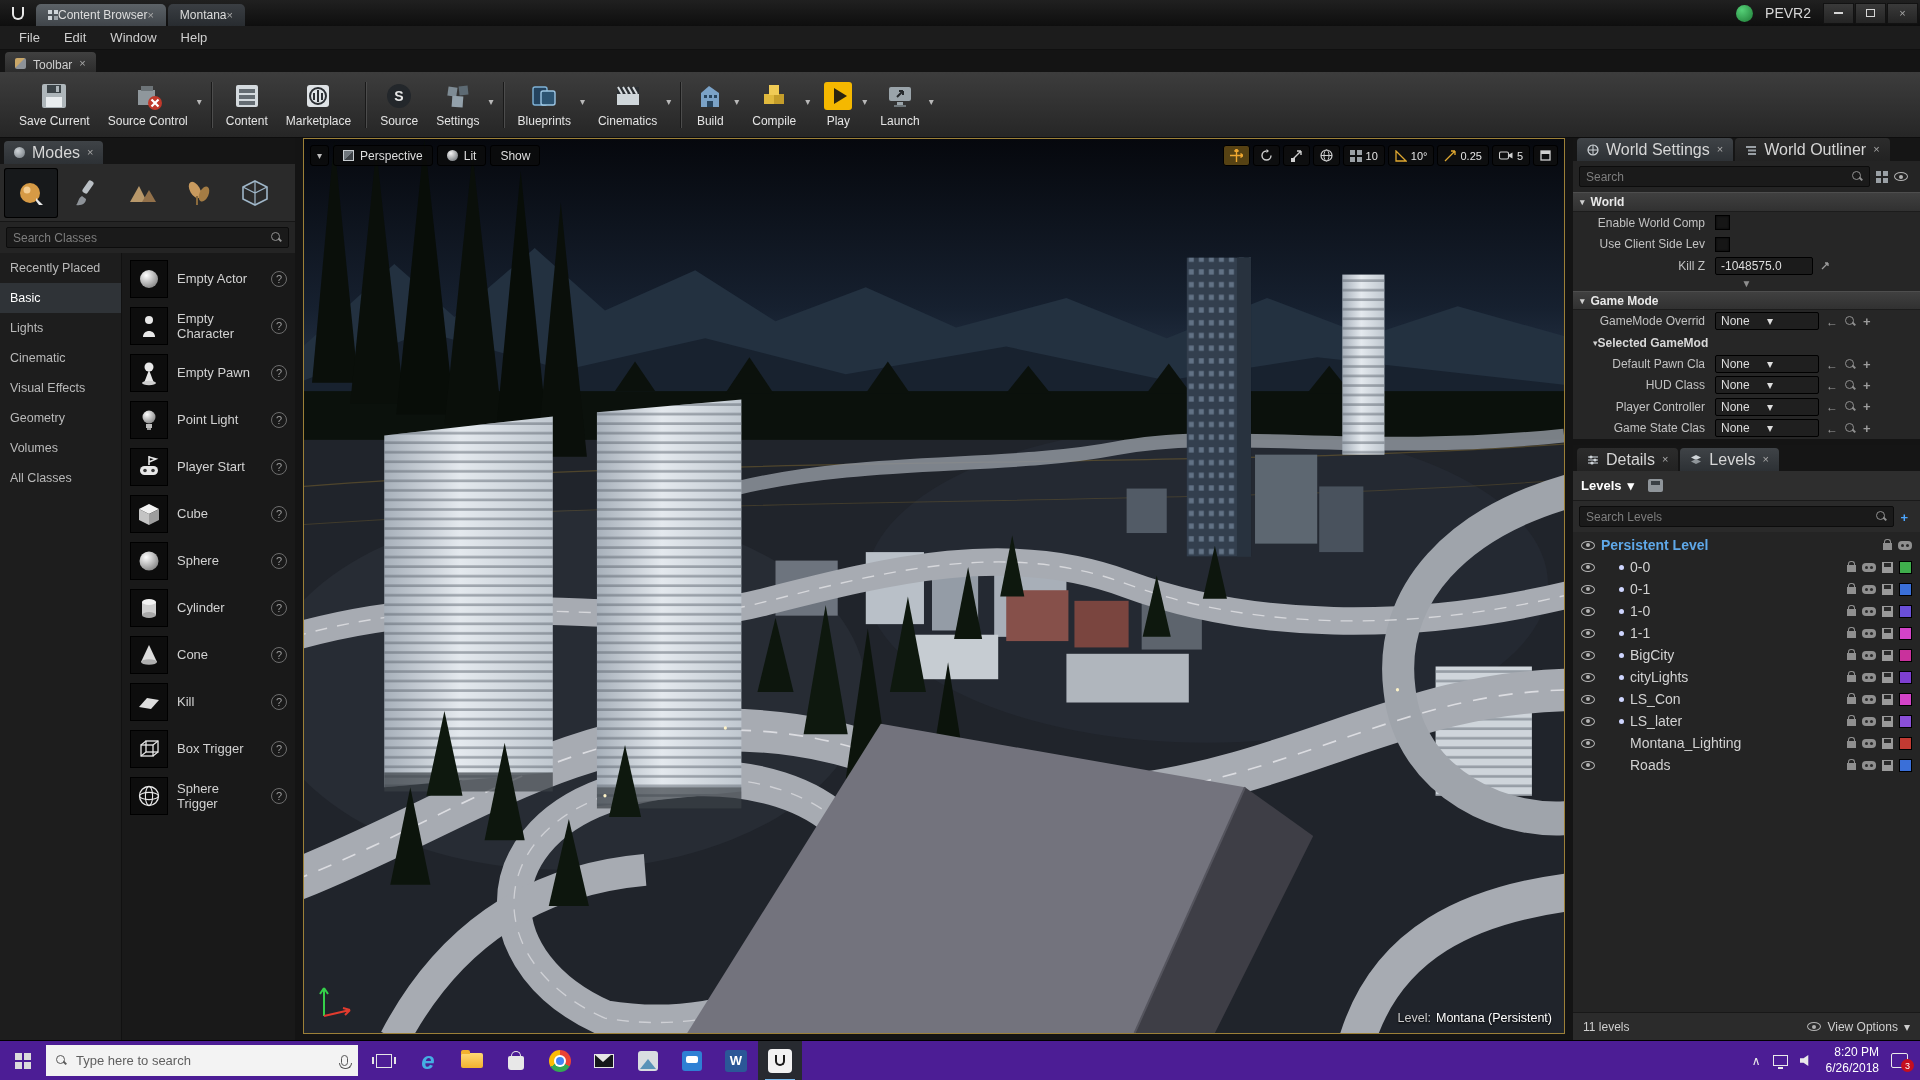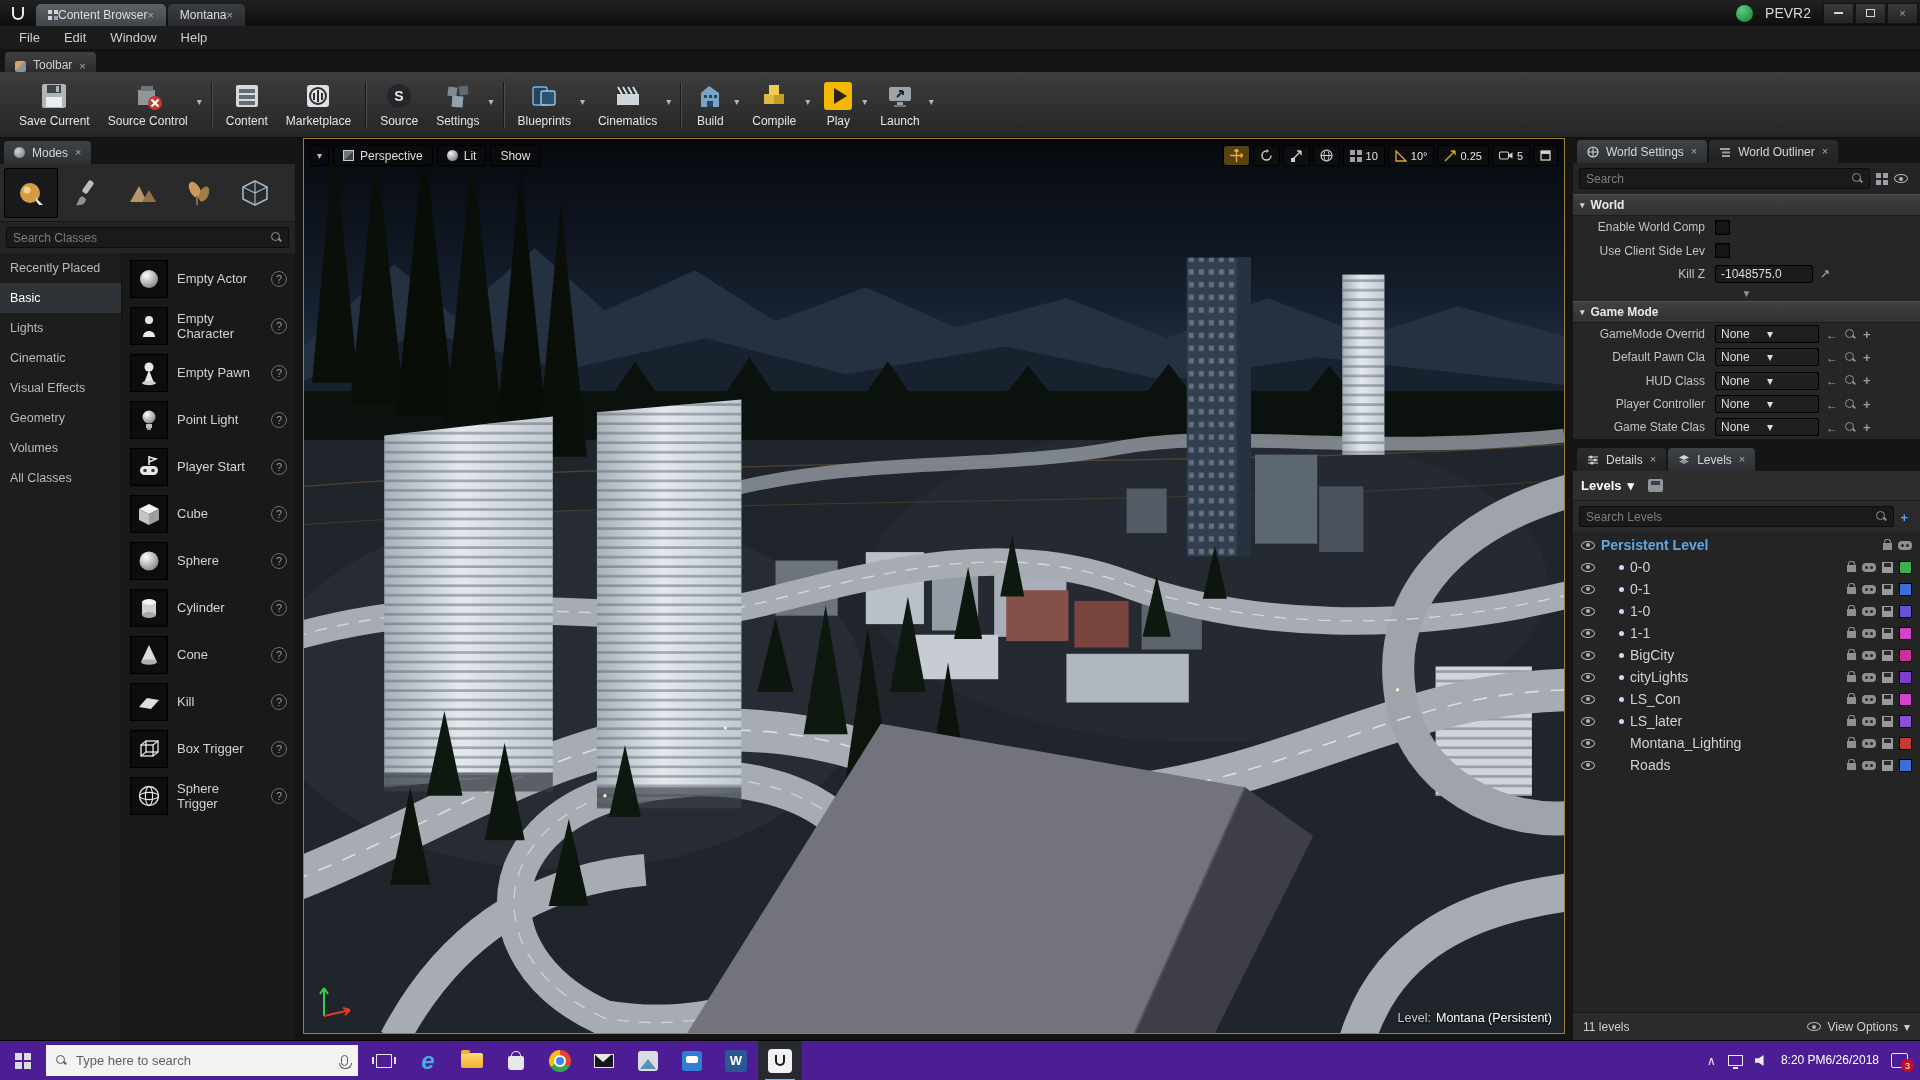--- a/index.html
+++ b/index.html
@@ -29,39 +29,39 @@
 .win-btn{width:31px;height:21px;display:flex;align-items:center;justify-content:center;background:linear-gradient(#3a3a3a,#242424);border:1px solid #121212;color:#d6d6d6;font-size:11px}
 .min-glyph{width:9px;height:2px;background:#d6d6d6}
 .max-glyph{width:9px;height:8px;border:1.5px solid #d6d6d6}
 
 
 .menubar{display:flex;align-items:center;height:24px;background:#1c1c1c;padding-left:8px;gap:2px;border-bottom:1px solid #101010}
 .menu-item{padding:3px 11px;font-size:13px;color:#cfcfcf}
 
 
 .tool-tabstrip{height:22px;background:#141414;display:flex;align-items:flex-end;padding-left:5px}
-.tool-tab{display:flex;align-items:flex-end;gap:7px;height:20px;padding:0 10px;border-radius:4px 4px 0 0;background:linear-gradient(#404040,#2c2c2c);font-size:12px;color:#cfcfcf}
+.tool-tab{display:flex;align-items:flex-start;gap:7px;height:20px;padding:6px 10px;border-radius:4px 4px 0 0;background:linear-gradient(#404040,#2c2c2c);font-size:12px;color:#cfcfcf}
 .wrench-ico{width:11px;height:11px;background:linear-gradient(135deg,#caa768 45%,#8d9298 46%);border-radius:2px}
 
 
 .main-toolbar{height:66px;background:linear-gradient(#3d3d3d,#262626);display:flex;align-items:center;padding:0 10px;border-bottom:1px solid #0d0d0d}
 .tb-btn{display:flex;flex-direction:column;align-items:center;justify-content:center;gap:3px;padding:3px 9px;position:relative}
 .tb-btn .lbl{font-size:12px;color:#e4e4e4;white-space:nowrap}
 .tb-btn.has-caret{padding-right:18px}
 .tb-btn.has-caret::after{content:"▾";position:absolute;right:4px;top:18px;color:#b8b8b8;font-size:10px}
 .tb-sep{width:1px;height:46px;background:#191919;box-shadow:1px 0 0 #4c4c4c;margin:0 5px}
 .tb-ico{width:30px;height:30px}
 
 
 .workspace{position:absolute;top:138px;bottom:40px;left:0;right:0;display:flex;background:#141414}
 
 
 .modes-panel{width:295px;display:flex;flex-direction:column;background:#242424}
 .panel-tabstrip{height:26px;background:#151515;display:flex;align-items:flex-end;padding-left:4px;gap:2px}
-.panel-tab{display:flex;align-items:center;gap:7px;height:23px;padding:0 10px;border-radius:4px 4px 0 0;font-size:12px;color:#d6d6d6;background:linear-gradient(#3f4347,#2d3135)}
+.panel-tab{display:flex;align-items:center;gap:7px;height:23px;padding:0 10px;border-radius:4px 4px 0 0;font-size:16px;color:#d6d6d6;background:linear-gradient(#3f4347,#2d3135)}
 .panel-tab.inactive{background:linear-gradient(#2c2c2c,#222)}
 .paw-ico{width:11px;height:11px;border-radius:50%;background:radial-gradient(circle at 35% 35%,#cfd4d8,#6e757b)}
 .mode-tools{height:58px;background:#2a2a2a;display:flex;align-items:center;padding:0 4px;gap:2px;border-bottom:1px solid #161616}
 .mode-tool{width:54px;height:50px;display:flex;align-items:center;justify-content:center;border-radius:3px}
 .mode-tool.sel{background:#17191b;box-shadow:inset 0 0 0 1px #000}
 .search-row{display:flex;align-items:center;background:#242424;padding:5px 6px}
 .search-box{flex:1;display:flex;align-items:center;background:#1a1a1a;border:1px solid #0c0c0c;border-radius:2px;height:21px;padding:0 6px}
 .search-box input{flex:1;background:transparent;border:none;outline:none;color:#cfcfcf;font-size:12px;font-family:"Liberation Sans",sans-serif}
 .search-box input::placeholder{color:#7d7d7d}
 .mag{width:11px;height:11px;position:relative;flex:none}
@@ -184,21 +184,21 @@
 .msg::after{content:"";position:absolute;left:4px;top:5px;width:12px;height:7px;background:#fff;border-radius:2px}
 .word{width:22px;height:22px;background:#2b5797;border-radius:3px;display:flex;align-items:center;justify-content:center;color:#fff;font-weight:bold;font-size:13px}
 .word::before{content:"W"}
 .ue-task{width:24px;height:24px;background:#f2f2f2;border-radius:4px;display:flex;align-items:center;justify-content:center}
 .ue-task span{width:10px;height:11px;border:2px solid #1a1a1a;border-top:none;border-radius:0 0 6px 6px}
 .tray{margin-left:auto;display:flex;align-items:center;gap:12px;padding-right:12px;color:#eaeaea}
 .chev{font-size:12px;color:#eaeaea}
 .net{width:15px;height:11px;border:1.5px solid #eaeaea;position:relative}
 .net::after{content:"";position:absolute;left:4px;bottom:-4px;width:5px;height:2px;background:#eaeaea}
 .spk{width:14px;height:12px;background:#eaeaea;clip-path:polygon(0 32%,28% 32%,62% 5%,62% 95%,28% 68%,0 68%)}
-.clock{display:flex;align-items:flex-end;font-size:12px;line-height:1.3;color:#fff}
+.clock{display:flex;flex-direction:column;align-items:flex-end;font-size:12px;line-height:1.3;color:#fff}
 .notif{width:17px;height:15px;border:1.5px solid #eaeaea;border-radius:2px;position:relative}
 .notif .badge{position:absolute;right:-7px;bottom:-5px;min-width:13px;height:13px;border-radius:7px;background:#c50f1f;color:#fff;font-size:9px;display:flex;align-items:center;justify-content:center;padding:0 3px}
 </style>
 </head>
 <body>
 
 <div class="screen">
 
   <div class="titlebar">
     <div class="ue-logo">
@@ -820,20 +820,24 @@
           <div class="dd">
               <span>None</span>
               <span class="caret"></span>
             </div>
           <span class="mini">
               <span class="back-ico"></span>
               <span class="mag"></span>
               <span class="plus-ico"></span>
             </span>
         </div>
+        <div class="prop-row" style="padding-left:20px">
+          <span class="tri"></span>
+          <span class="prop-lbl" style="text-align:left;width:auto;font-weight:bold;color:#d8d8d8">Selected GameMod</span>
+        </div>
         <div class="prop-row">
           <span class="prop-lbl">Default Pawn Cla</span>
           <div class="dd">
               <span>None</span>
               <span class="caret"></span>
             </div>
           <span class="mini">
               <span class="back-ico"></span>
               <span class="mag"></span>
               <span class="plus-ico"></span>

